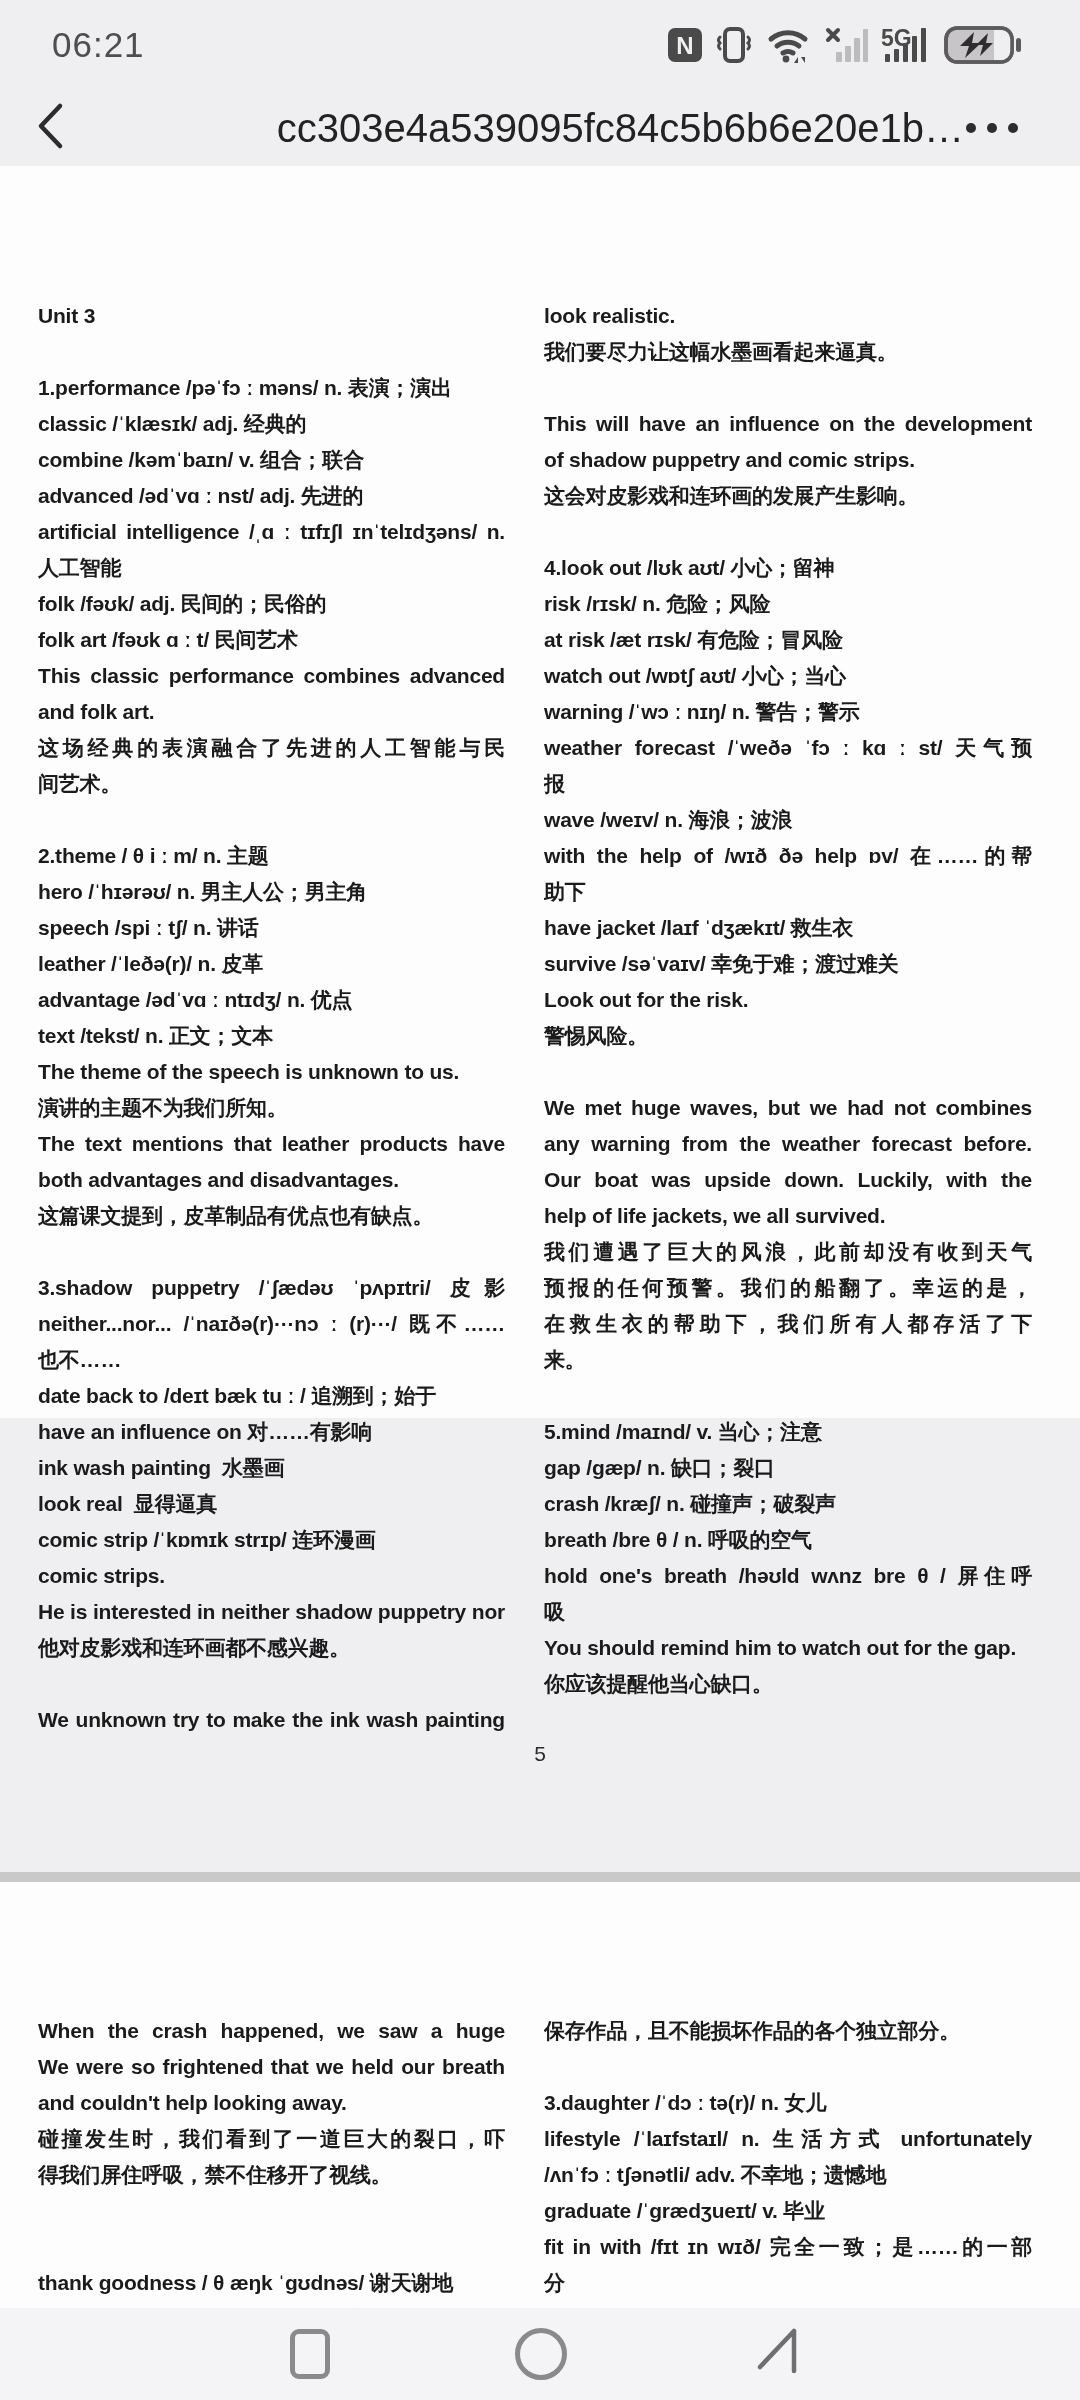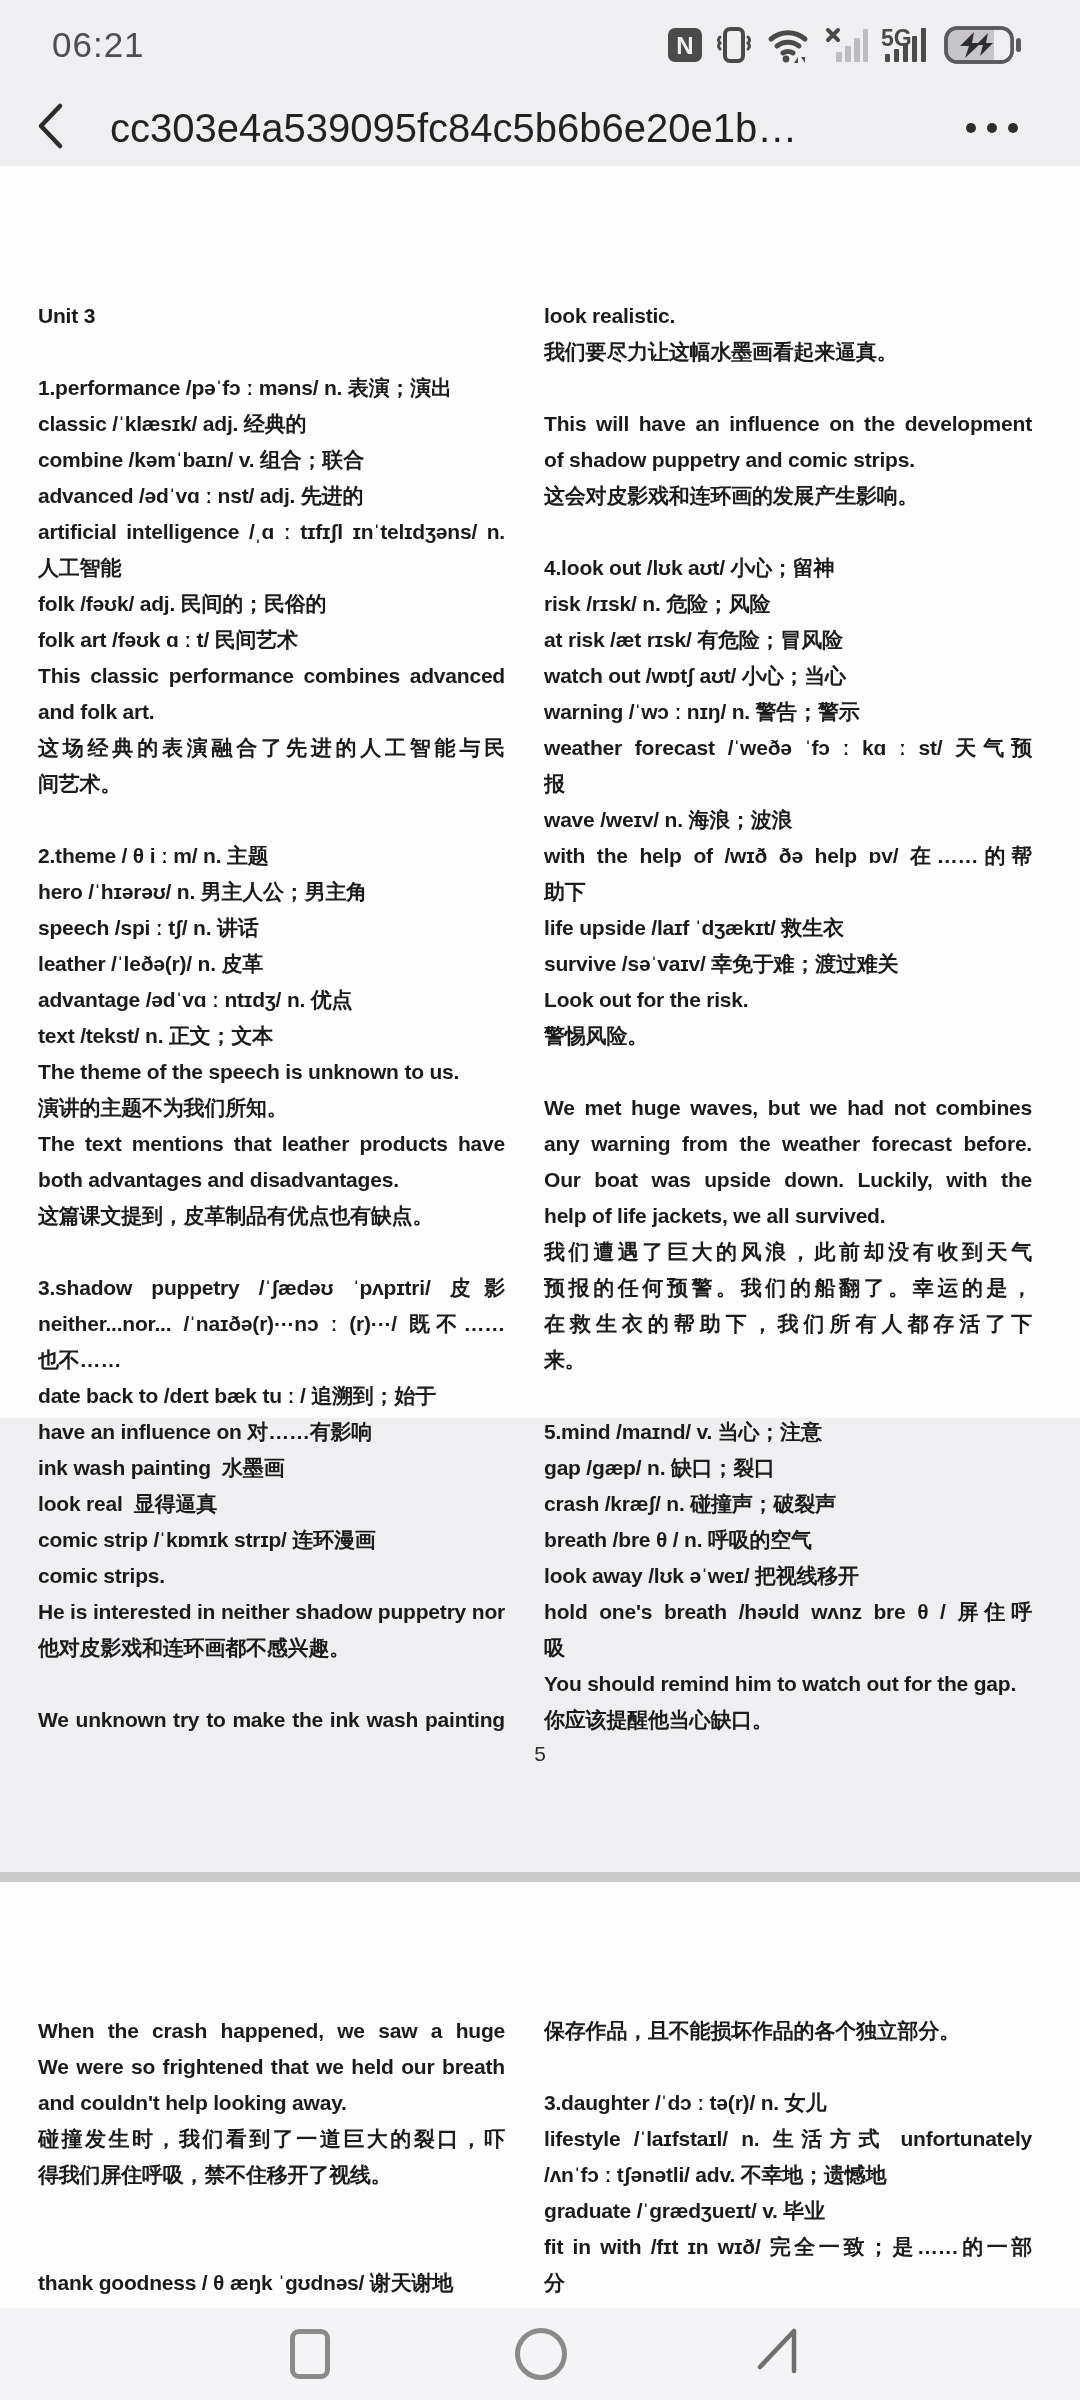--- a/index.html
+++ b/index.html
@@ -13,21 +13,21 @@
     display:flex;align-items:center;justify-content:space-between;
     box-sizing:border-box;padding:0 58px 0 52px;background:#efeef0;
   }
   .status-time{font-size:35px;color:#4e4d4f;letter-spacing:1px;}
   .status-icons{display:flex;align-items:center;gap:13px;}
   .status-icons svg{display:block;}
   
   .title-bar{
     position:absolute;left:0;top:90px;width:1080px;height:76px;
     display:flex;align-items:center;box-sizing:border-box;
-    padding:0 60px 0 36px;background:#efeef0;
+    padding:0 60px 0 36px;background:#efeef0;text-align:right;
   }
   .back-btn{width:34px;height:50px;display:flex;align-items:center;}
   .doc-title{
     flex:1;margin-left:40px;font-size:40px;font-weight:400;color:#222;
     white-space:nowrap;overflow:hidden;letter-spacing:0px;
   }
   .menu-btn{display:flex;gap:11px;align-items:center;padding:8px 2px;}
   .menu-btn i{width:10px;height:10px;border-radius:50%;background:#2d2d2d;display:block;}
   
   .page{position:absolute;left:0;width:1080px;background:#fdfdfd;}
@@ -197,39 +197,38 @@
           <div class="ln">4.look out /lʊk aʊt/ 小心；留神</div>
           <div class="ln">risk /rɪsk/ n. 危险；风险</div>
           <div class="ln">at risk /æt rɪsk/ 有危险；冒风险</div>
           <div class="ln">watch out /wɒtʃ aʊt/ 小心；当心</div>
           <div class="ln">warning /ˈwɔ ː nɪŋ/ n. 警告；警示</div>
           <div class="ln j">weather forecast /ˈweðə ˈfɔ ː kɑ ː st/ 天气预</div>
           <div class="ln">报</div>
           <div class="ln">wave /weɪv/ n. 海浪；波浪</div>
           <div class="ln j">with the help of /wɪð ðə help ɒv/ 在……的帮</div>
           <div class="ln">助下</div>
-          <div class="ln">life upside /laɪf ˈdʒækɪt/ 救生衣</div>
+          <div class="ln">have jacket /laɪf ˈdʒækɪt/ 救生衣</div>
           <div class="ln">survive /səˈvaɪv/ 幸免于难；渡过难关</div>
           <div class="ln">Look out for the risk.</div>
           <div class="ln">警惕风险。</div>
           <div class="ln">&nbsp;</div>
           <div class="ln j">We met huge waves, but we had not combines</div>
           <div class="ln j">any warning from the weather forecast before.</div>
           <div class="ln j">Our boat was upside down. Luckily, with the</div>
           <div class="ln">help of life jackets, we all survived.</div>
           <div class="ln j">我们遭遇了巨大的风浪，此前却没有收到天气</div>
           <div class="ln j">预报的任何预警。我们的船翻了。幸运的是，</div>
           <div class="ln j">在救生衣的帮助下，我们所有人都存活了下</div>
           <div class="ln">来。</div>
           <div class="ln">&nbsp;</div>
           <div class="ln">5.mind /maɪnd/ v. 当心；注意</div>
           <div class="ln">gap /ɡæp/ n. 缺口；裂口</div>
           <div class="ln">crash /kræʃ/ n. 碰撞声；破裂声</div>
           <div class="ln">breath /bre θ / n. 呼吸的空气</div>
-          <div class="ln">look away /lʊk əˈweɪ/ 把视线移开</div>
           <div class="ln j">hold one's breath /həʊld wʌnz bre θ /  屏住呼</div>
           <div class="ln">吸</div>
           <div class="ln">You should remind him to watch out for the gap.</div>
           <div class="ln">你应该提醒他当心缺口。</div>
         </div>
     </div>
   </div>
 
   <div class="page-num">5</div>
 

